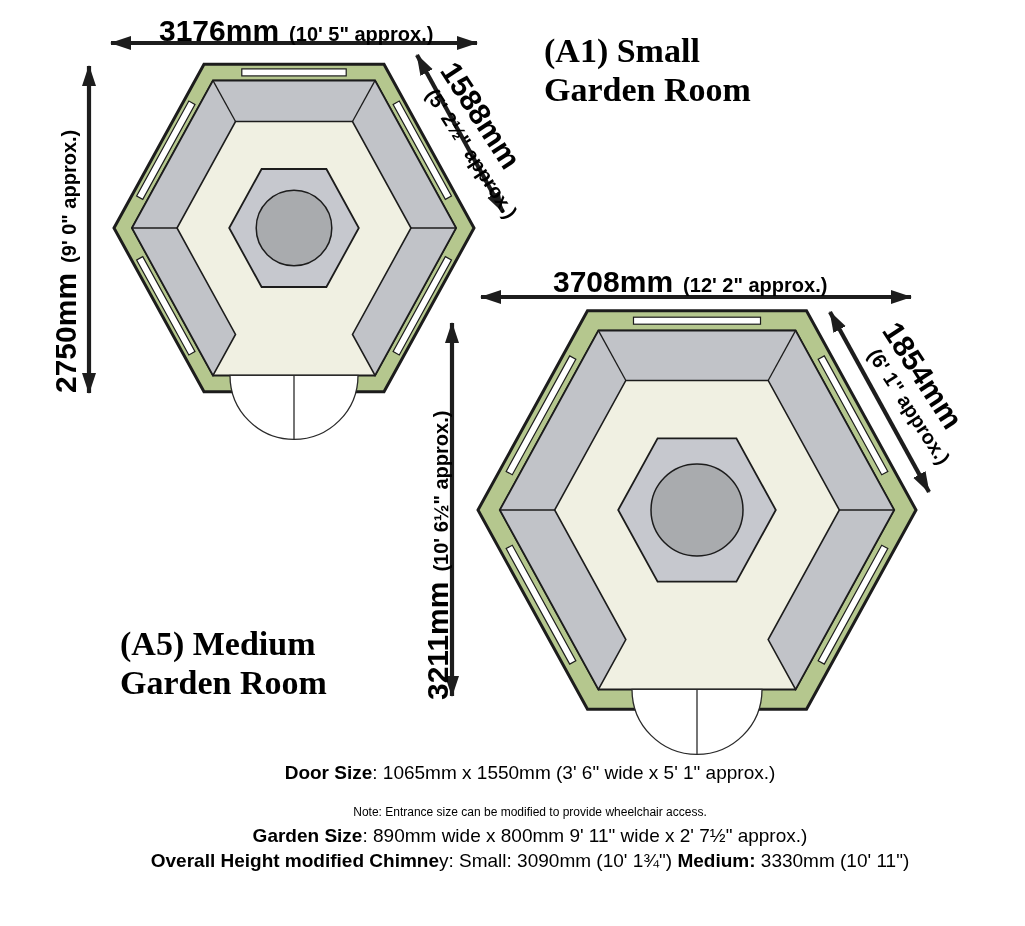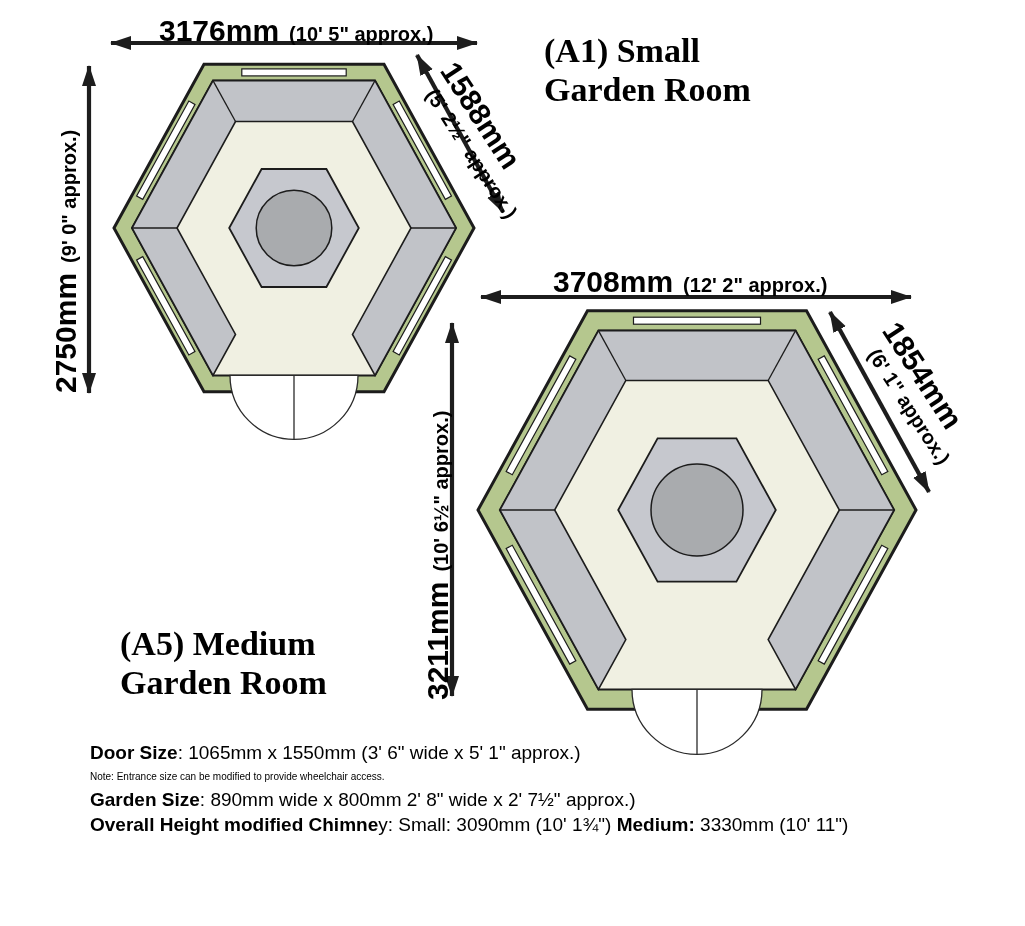--- a/index.html
+++ b/index.html
@@ -8,23 +8,23 @@
   svg{position:absolute;left:0;top:0;}
   .lbl{position:absolute;white-space:nowrap;font-weight:bold;}
   .dim-val{font-size:30px;font-weight:bold;}
   .dim-approx{font-size:20px;font-weight:bold;margin-left:10px;}
   .rot-ccw{transform:rotate(-90deg);transform-origin:0 0;}
   .rot-diag{transform:rotate(57deg);transform-origin:0 0;}
   .diag-line2{padding-left:12px;}
   .title{position:absolute;font-family:"Liberation Serif",serif;font-weight:bold;
          font-size:34px;line-height:39px;white-space:nowrap;}
   .title.centered{text-align:left;white-space:nowrap;margin-top:8px;}
-  .specs{position:absolute;left:90px;top:740px;width:880px;}
+  .specs{position:absolute;left:90px;top:760px;width:880px;text-align:center;}
   .sl{font-size:19px;line-height:25.5px;white-space:nowrap;}
-  .sl.small{font-size:10px;line-height:21px;}
+  .sl.small{font-size:12px;line-height:21px;margin-top:16px;}
   .sl .b{font-weight:bold;}
 </style>
 </head>
 <body>
 
 <div class="canvas">
 
   <svg id="plan-svg" width="1025" height="926" viewBox="0 0 1025 926">
     <defs>
       <marker id="ah" markerUnits="userSpaceOnUse" markerWidth="24" markerHeight="16" refX="20" refY="7" orient="auto-start-reverse">
@@ -101,17 +101,17 @@
     <div class="dim-approx diag-line2" style="margin-left:0;">(6' 1" approx.)</div>
   </div>
   <div class="title centered" style="left:120px;top:616px;width:310px;">
     <div>(A5) Medium</div>
     <div>Garden Room</div>
   </div>
 
   <div class="specs" id="specs">
       <div class="sl"><span class="b">Door Size</span><span>:  1065mm x 1550mm (3' 6" wide x 5' 1" approx.)</span></div>
       <div class="sl small"><span>Note: Entrance size can be modified to provide wheelchair access.</span></div>
-      <div class="sl"><span class="b">Garden Size</span><span>:  890mm wide x 800mm 2' 8" wide x 2' 7½" approx.)</span></div>
+      <div class="sl"><span class="b">Garden Size</span><span>:  890mm wide x 800mm 9' 11" wide x 2' 7½" approx.)</span></div>
       <div class="sl"><span class="b">Overall Height modified Chimne</span><span>y:  Small: 3090mm (10' 1¾")  </span><span class="b">Medium:</span><span> 3330mm (10' 11")</span></div>
     </div>
 
 </div>
 
 </body></html>

